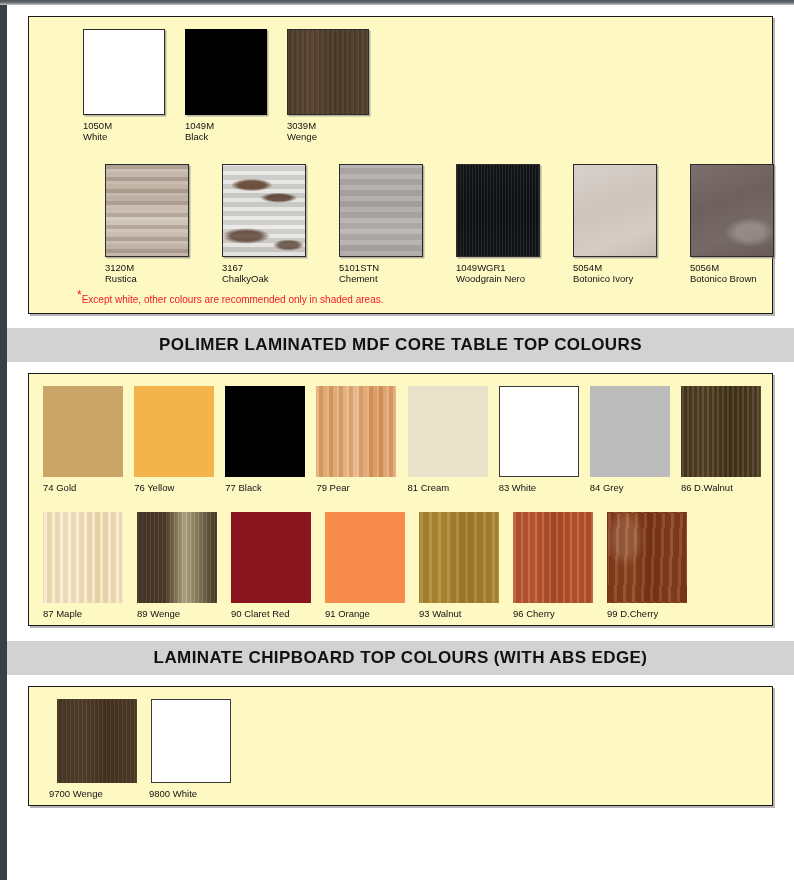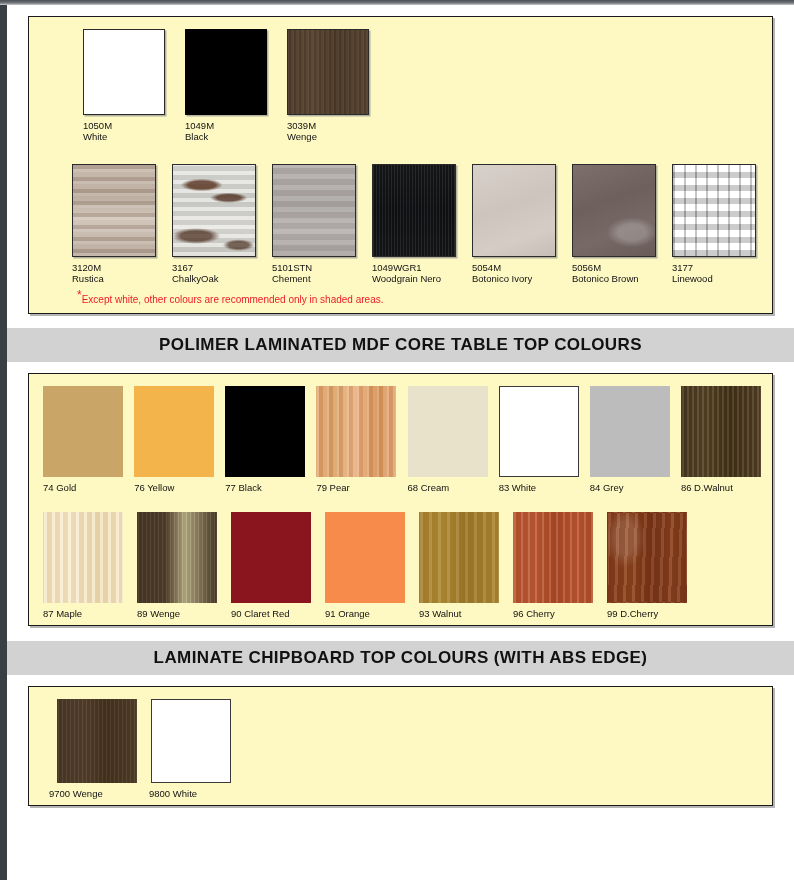--- a/index.html
+++ b/index.html
@@ -73,21 +73,21 @@
     white-space: nowrap;
   }
   .caption.single { margin-top: 4px; }
 
   
   .sc-row1 .cell { width: 102px; }
   .sc-row1 .chip { width: 82px; height: 86px; }
   .sc-row1 { padding-left: 54px; }
 
   .sc-row2 { padding-left: 43px; margin-top: 22px; }
-  .sc-row2 .cell { width: 112px; }
+  .sc-row2 .cell { width: 112px; margin-left: 33px; }
   .sc-row2 .chip { width: 84px; height: 93px; }
 
   .note {
     color: #ee1b24;
     font-size: 10px;
     margin: 10px 0 2px 48px;
     font-weight: 400;
   }
   .note sup { font-size: 12px; vertical-align: super; line-height: 0; }
 
@@ -296,21 +296,21 @@
       <div class="cell">
         <div class="chip" style="background:#000000;border-color:#000;box-shadow:none"></div>
         <div class="caption">77 Black</div>
       </div>
       <div class="cell">
         <div class="chip tx-pear" style="border-color:transparent;box-shadow:none"></div>
         <div class="caption">79 Pear</div>
       </div>
       <div class="cell">
         <div class="chip" style="background:#e8e2cb;border-color:transparent;box-shadow:none"></div>
-        <div class="caption">68 Cream</div>
+        <div class="caption">81 Cream</div>
       </div>
       <div class="cell">
         <div class="chip" style="background:#ffffff;border:1.5px solid #3a3a3a;box-shadow:none"></div>
         <div class="caption">83 White</div>
       </div>
       <div class="cell">
         <div class="chip" style="background:#bcbcbc;border-color:transparent;box-shadow:none"></div>
         <div class="caption">84 Grey</div>
       </div>
       <div class="cell">

